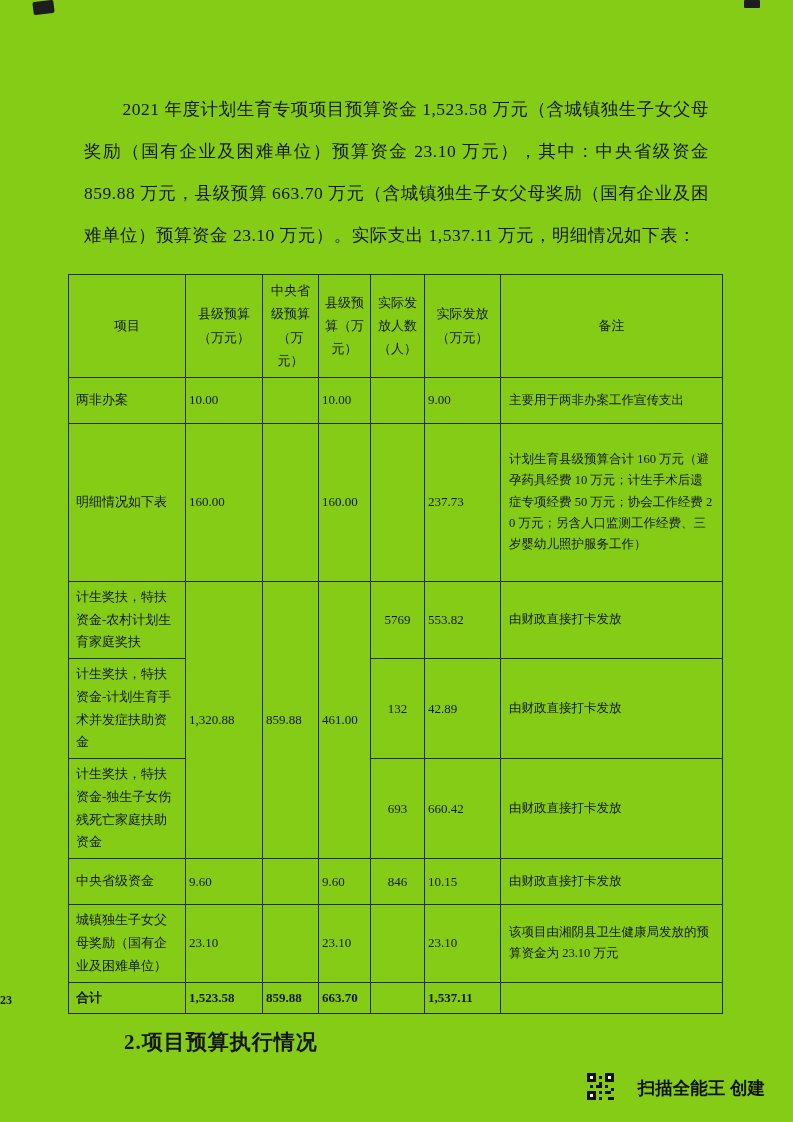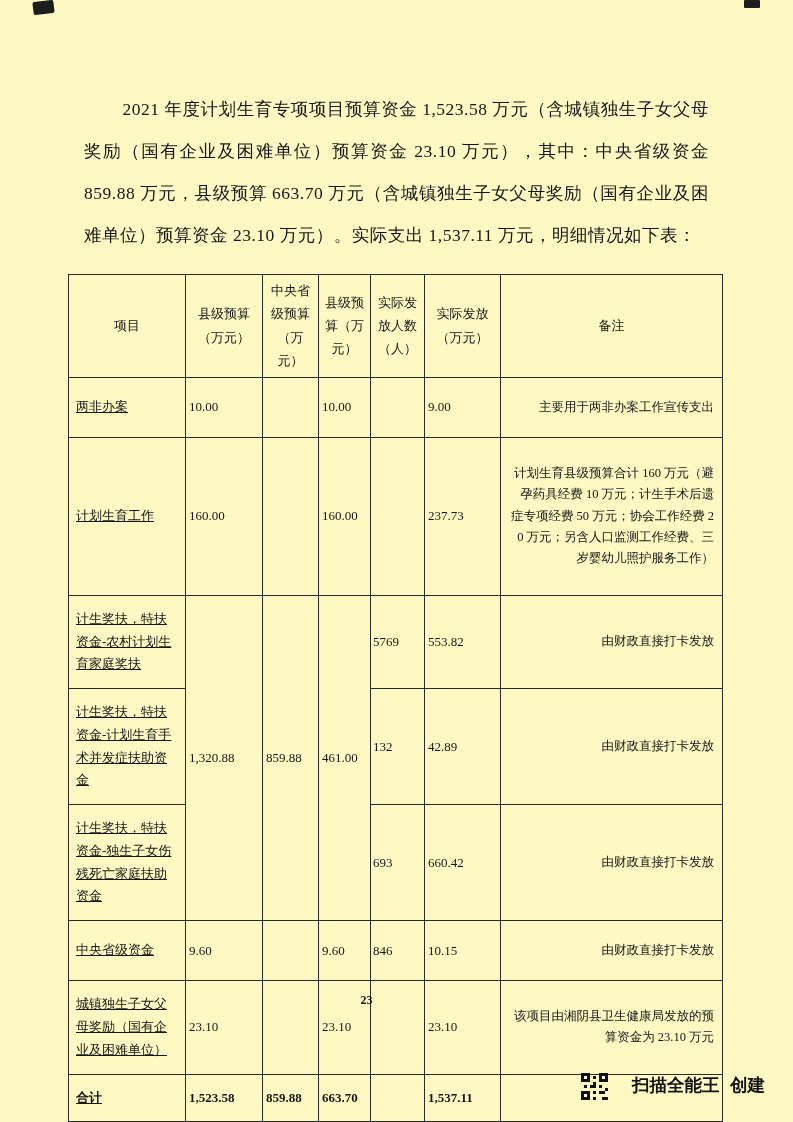--- a/index.html
+++ b/index.html
@@ -1,20 +1,20 @@
 <!DOCTYPE html>
 <html><head>
 <meta charset="utf-8">
 <style>
   html,body { margin:0; padding:0; background:#ffffff; }
   .page {
     position:relative;
     width:793px; height:1122px;
     margin:0 auto;
-    background:#fef9c3;
+    background:#84cc16;
     overflow:hidden;
     font-family:"Liberation Serif","DejaVu Serif",serif;
     color:#151515;
   }
   .scan-mark { position:absolute; background:#1d1d1d; }
   .scan-mark-left  { left:33px; top:1px; width:21px; height:13px; border-radius:2px; transform:rotate(-7deg); }
   .scan-mark-right { right:33px; top:0; width:16px; height:8px; border-radius:1px; }
 
   .content { padding:88px 84px 0 84px; }
 
@@ -40,24 +40,24 @@
     vertical-align:middle;
     word-break:break-all;
   }
   .budget-table thead tr { height:84px; }
   .budget-table th {
     font-weight:normal;
     text-align:center;
     padding:4px 3px;
     line-height:1.8;
   }
-  td.proj { text-align:left; padding:12px 7px; line-height:1.75;text-decoration:underline; }
+  td.proj { text-align:left; padding:4px 7px; line-height:1.75; }
   td.num  { text-align:left; padding:3px 10px 3px 3px; }
-  td.ppl  { padding:3px 2px; }
-  td.note { text-align:right; padding:19px 8px; font-size:12.5px; line-height:1.7; }
+  td.ppl  { text-align:center; padding:3px 2px; }
+  td.note { text-align:left; padding:12px 8px; font-size:12.5px; line-height:1.7; }
 
   tr.r-lf    { height:38px; }
   tr.r-jh    { height:158px; }
   tr.r-a     { height:56px; }
   tr.r-b     { height:80px; }
   tr.r-c     { height:82px; }
   tr.r-d     { height:36px; }
   tr.r-e     { height:64px; }
   tr.r-total { height:30px; }
   tr.r-total td { font-weight:bold; }
@@ -66,30 +66,30 @@
   .section-heading {
     margin:14px 0 0 40px;
     font-size:21px;
     font-weight:bold;
     letter-spacing:1px;
   }
 
   .page-number {
     position:absolute;
     top:993px; left:0; right:60px;
-    text-align:center;
+    text-align:left;
     font-size:12px;
     font-weight:bold;
   }
 
   .scanner-brand {
     position:absolute;
     right:28px; bottom:22px;
-    display:flex; align-items:flex-start; gap:24px;
-    font-family:Liberation Mono, monospace;
+    display:flex; align-items:flex-end; gap:24px;
+    font-family:Liberation Sans, sans-serif;
     font-weight:bold;
     font-size:17.5px;
     color:#111;
   }
   .qr { width:27px; height:27px; display:block; }
 </style>
 </head>
 <body>
 
 <div class="page">
@@ -126,21 +126,21 @@
         <tr class="r-lf">
           <td class="proj">两非办案</td>
           <td class="num">10.00</td>
           <td class="num"></td>
           <td class="num">10.00</td>
           <td class="ppl"></td>
           <td class="num">9.00</td>
           <td class="note">主要用于两非办案工作宣传支出</td>
         </tr>
         <tr class="r-jh">
-          <td class="proj">计划生育工作</td>
+          <td class="proj">明细情况如下表</td>
           <td class="num">160.00</td>
           <td class="num"></td>
           <td class="num">160.00</td>
           <td class="ppl"></td>
           <td class="num">237.73</td>
           <td class="note">计划生育县级预算合计 160 万元（避孕药具经费 10 万元；计生手术后遗症专项经费 50 万元；协会工作经费 20 万元；另含人口监测工作经费、三岁婴幼儿照护服务工作）</td>
         </tr>
         <tr class="r-a">
           <td class="proj">计生奖扶，特扶资金-农村计划生育家庭奖扶</td>
           <td class="num" rowspan="3">1,320.88</td>

